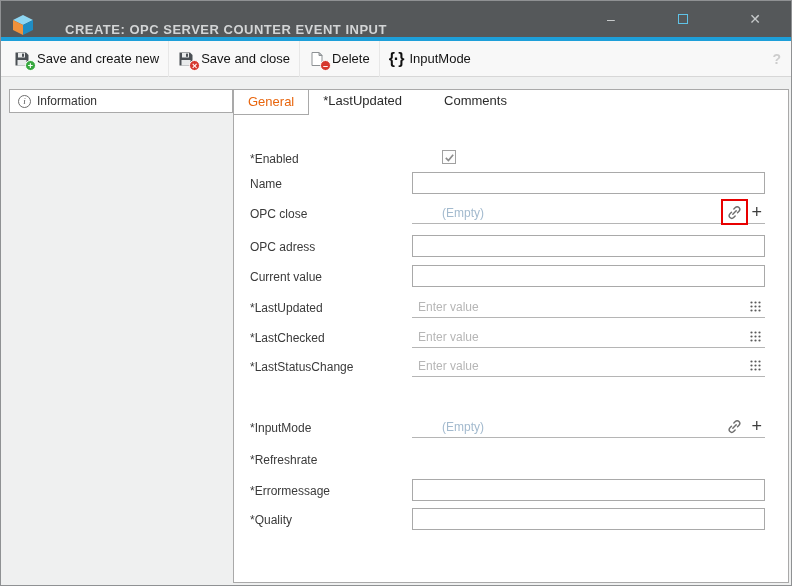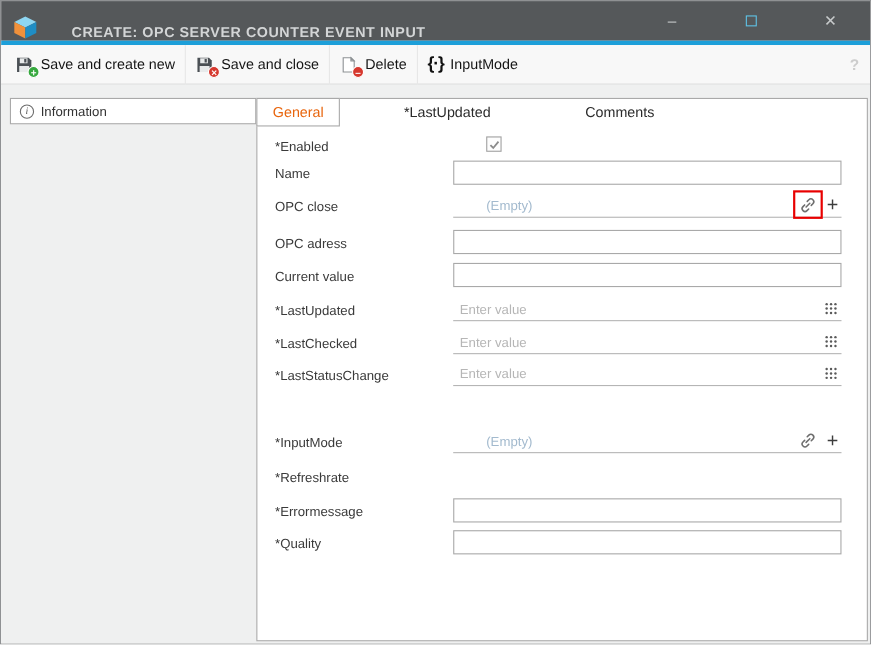--- a/index.html
+++ b/index.html
@@ -42,27 +42,27 @@
   .info-box { position:absolute; left:8px; top:12px; width:224px; height:24px; background:#fff;
               border:1px solid #a9a9a9; display:flex; align-items:center; padding-left:8px;
               font-size:12px; color:#333; gap:6px; }
   .info-i { display:inline-flex; width:13px; height:13px; border:1px solid #6d6d6d; border-radius:50%;
             align-items:center; justify-content:center; font-size:9px; font-style:italic;
             font-family:"Liberation Serif", serif; color:#555; flex:0 0 auto; }
 
   .panel { position:absolute; left:232px; top:12px; right:2px; bottom:2px; background:#fff;
            border:1px solid #a9a9a9; }
 
-  .tabs { position:absolute; top:-1px; left:-1px; display:flex; height:25px; align-items:center;gap:44px; }
+  .tabs { position:absolute; top:-1px; left:-1px; display:flex; height:25px; align-items:flex-start; }
   .tab { padding:0 14px; line-height:24px; font-size:13px; color:#2b2b2b; }
   .tab.active { border:1px solid #a9a9a9; background:#fff; color:#e8650d; }
   .tab.gap { margin-left:14px; }
 
   
-  .row { position:absolute; left:16px; width:515px; height:22px; }
+  .row { position:absolute; left:16px; width:515px; height:22px;margin-top:26px; }
   .lbl { position:absolute; left:0; top:5px; font-size:12px; color:#3a3a3a; white-space:nowrap; }
   .fld { position:absolute; left:162px; top:0; width:353px; height:22px; }
 
   input.txt { position:absolute; left:162px; top:0; width:353px; height:22px;
               border:1px solid #a9a9a9; font-size:12px; font-weight:bold; color:#1a1a1a;
               padding:2px 6px; font-family:"Liberation Sans", sans-serif; background:#fff; outline:none; }
 
   .picker { border-bottom:1px solid #b5b5b5; display:flex; align-items:center; padding:0 3px 0 6px; }
   .picker input { flex:1; border:none; outline:none; font-size:12px; color:#1a1a1a;
                   font-family:"Liberation Sans", sans-serif; background:transparent; }

